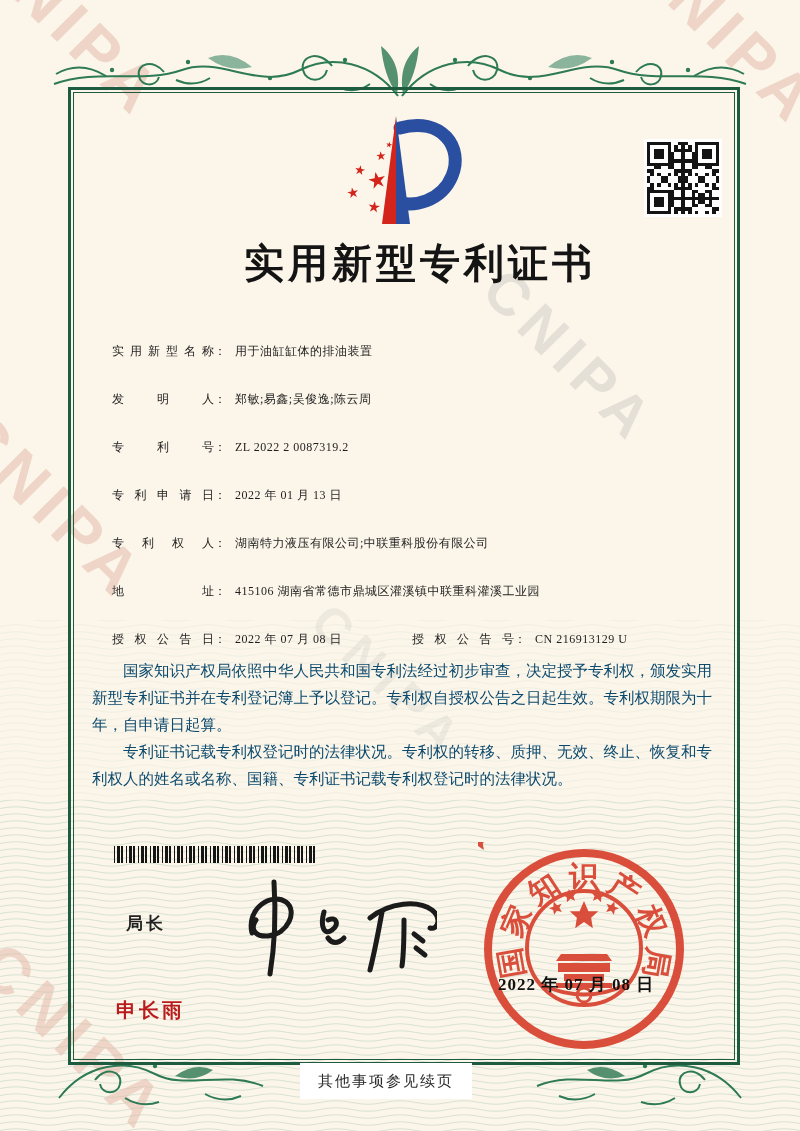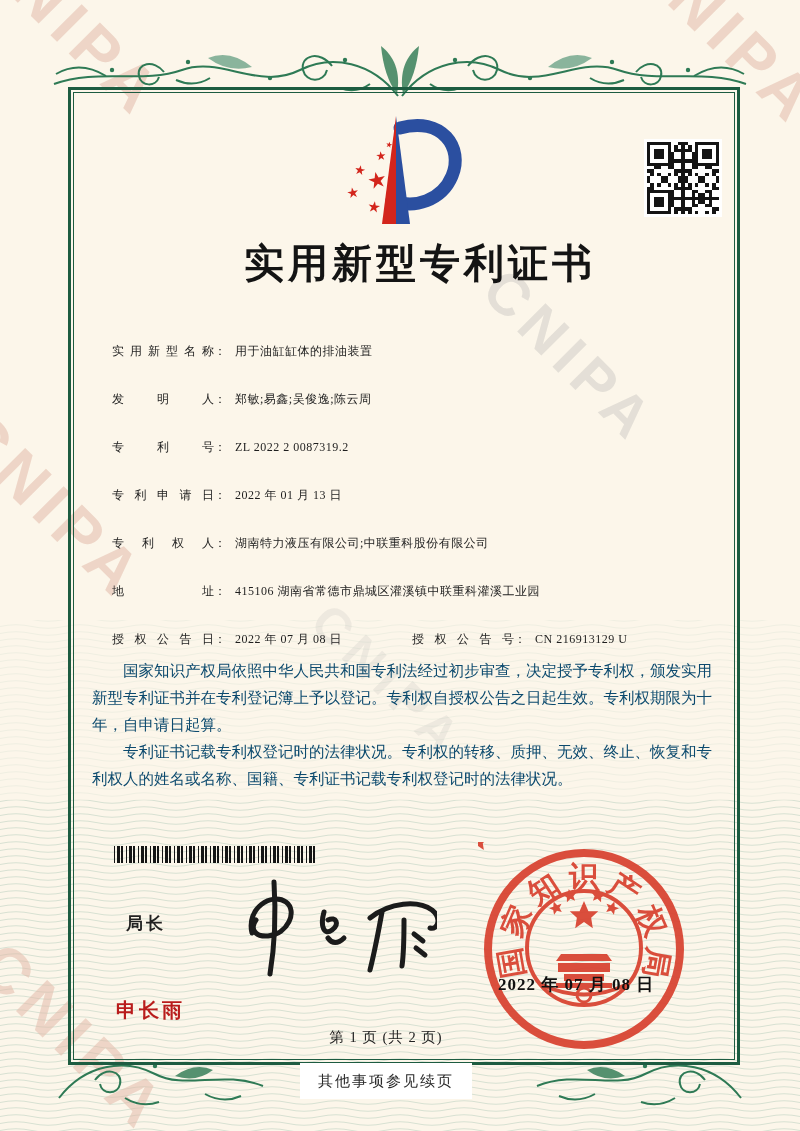--- a/index.html
+++ b/index.html
@@ -521,17 +521,16 @@
         <text x="38.05200809085973" y="78.69009731310237" transform="rotate(-66.66666666666666 38.05200809085973 78.69009731310237)" class="seal-char">家</text>
         <text x="65.33633562276037" y="46.1739019554427" transform="rotate(-33.33333333333333 65.33633562276037 46.1739019554427)" class="seal-char">知</text>
         <text x="106" y="34" transform="rotate(0 106 34)" class="seal-char">识</text>
         <text x="146.66366437723966" y="46.17390195544271" transform="rotate(33.33333333333334 146.66366437723966 46.17390195544271)" class="seal-char">产</text>
         <text x="173.94799190914028" y="78.69009731310237" transform="rotate(66.66666666666666 173.94799190914028 78.69009731310237)" class="seal-char">权</text>
         <text x="178.87577372290338" y="120.84996514735285" transform="rotate(100 178.87577372290338 120.84996514735285)" class="seal-char">局</text>
       </svg>
     <div class="seal-date">2022 年 07 月 08 日</div>
   </div>
 
-  <div class="page-info">第 1 页 (共 2 页)</div>
 
   <div class="footer-note">其他事项参见续页</div>
 
 </div>
 
 </body></html>

